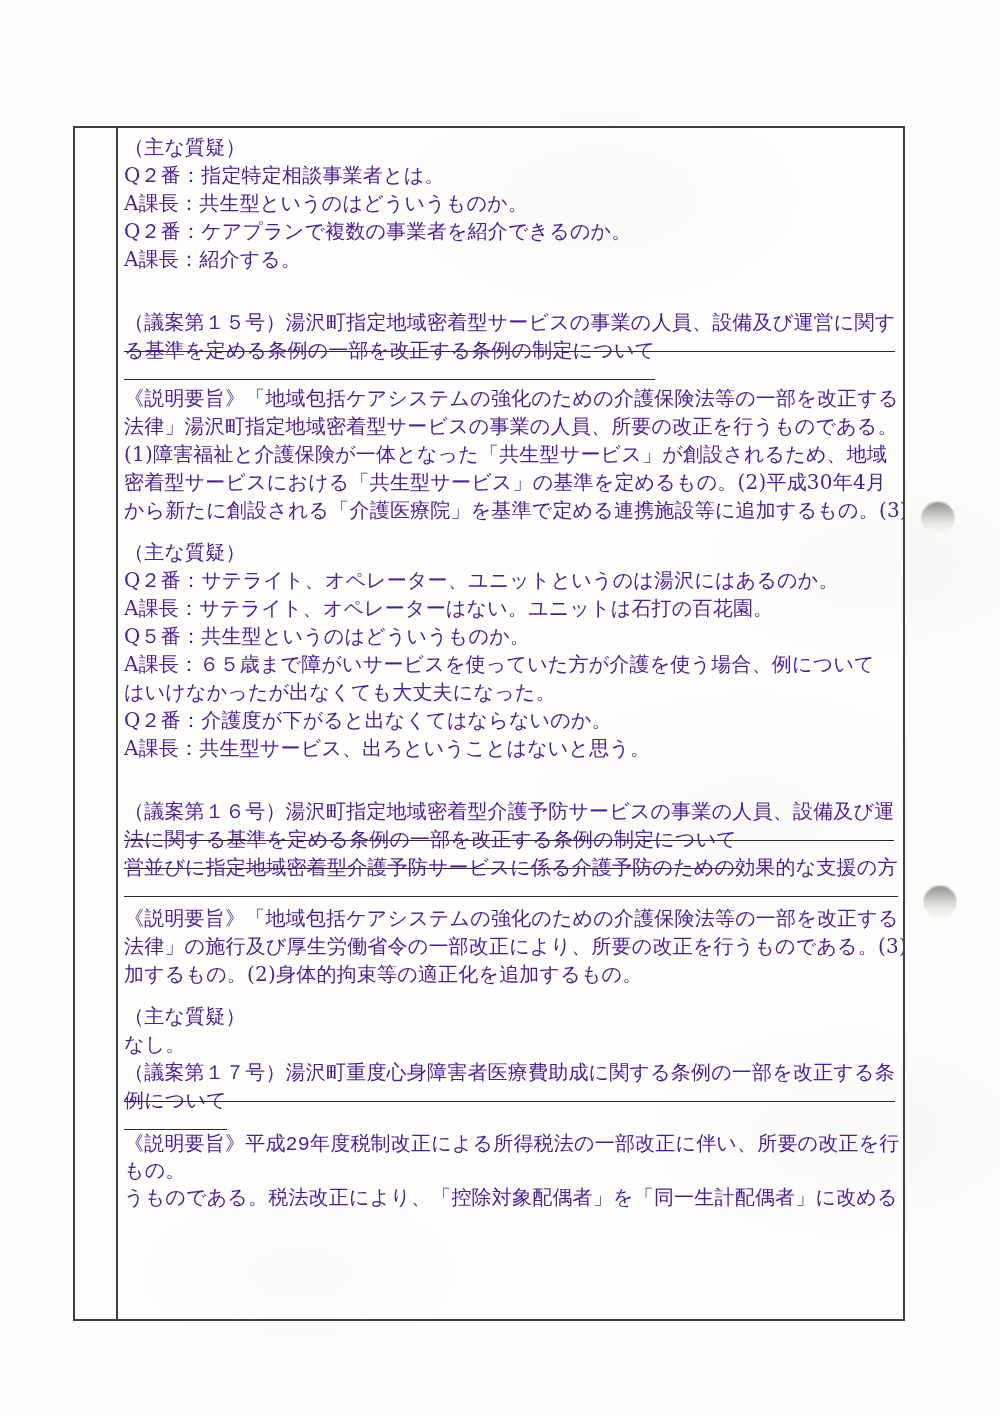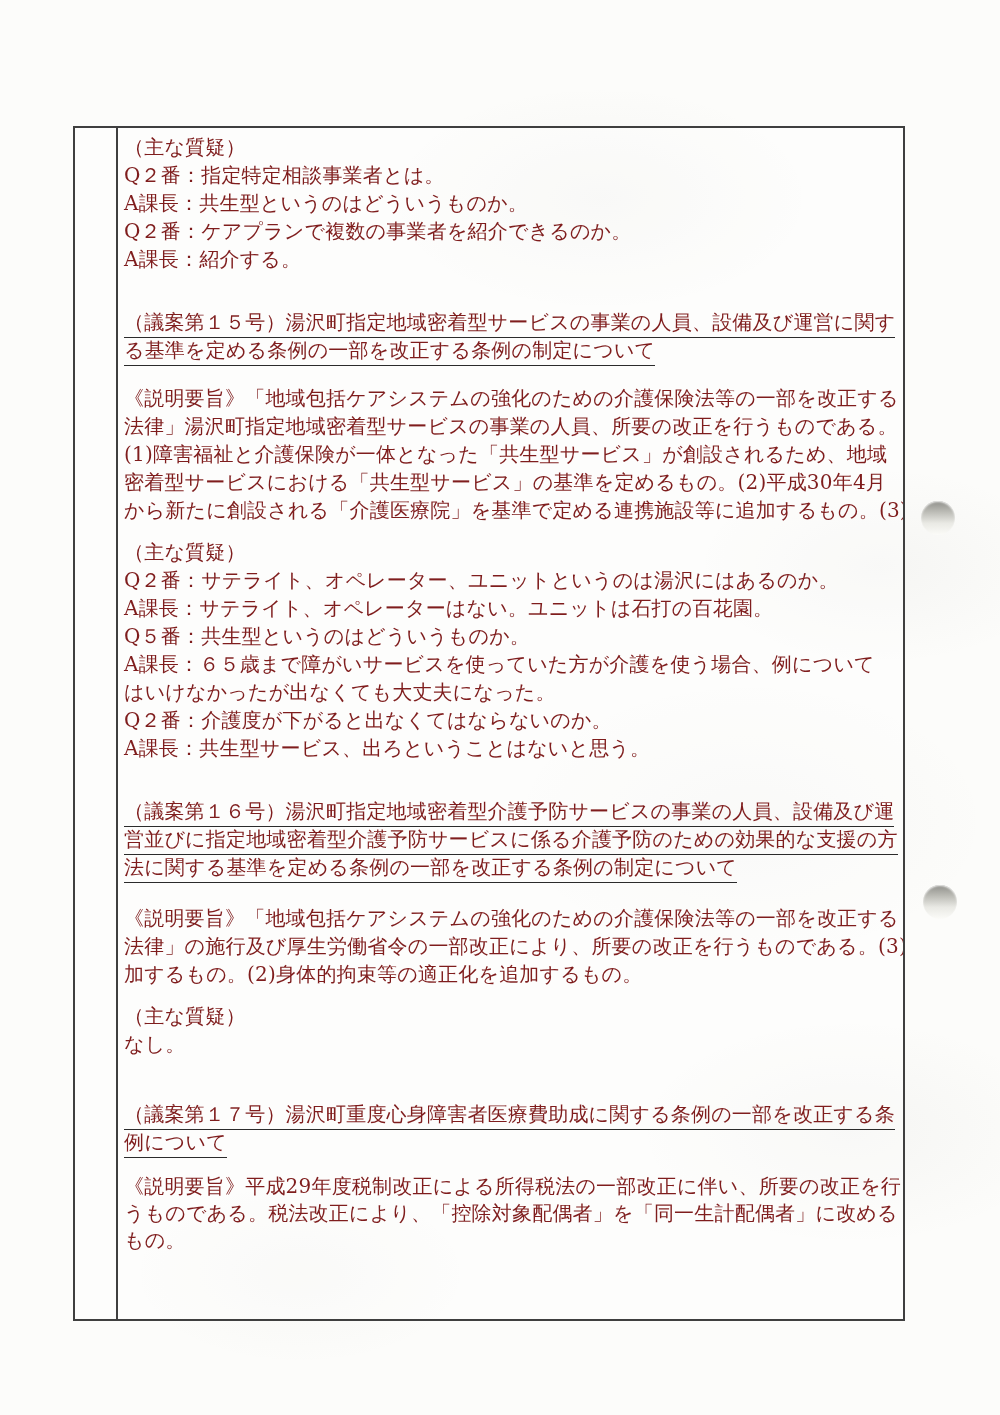--- a/index.html
+++ b/index.html
@@ -3,21 +3,21 @@
 <meta charset="utf-8">
 <style>
   html,body { margin:0; padding:0; }
   body {
     width:1000px; height:1415px;
     background:#ffffff;
     font-family:"DejaVu Serif","Liberation Serif",serif;
   }
   .sheet {
     position:relative; width:1000px; height:1415px;
-    background:#fcfcfa; overflow:hidden; color:#7f1d1d;
+    background:#fcfcfa; overflow:hidden; color:#4c1d95;
   }
   
   .sheet::before {
     content:""; position:absolute; inset:0; pointer-events:none;
     background:
       radial-gradient(300px 160px at 60% 14%, rgba(120,120,115,0.05), transparent 70%),
       radial-gradient(260px 140px at 88% 40%, rgba(120,120,115,0.05), transparent 70%),
       radial-gradient(340px 200px at 75% 58%, rgba(120,120,115,0.04), transparent 70%),
       radial-gradient(300px 160px at 85% 80%, rgba(120,120,115,0.05), transparent 70%),
       radial-gradient(240px 130px at 30% 90%, rgba(120,120,115,0.04), transparent 70%);
@@ -32,31 +32,31 @@
   }
   .content {
     position:absolute; left:43px; top:0; right:0; bottom:0;
     padding:0 6px 0 6px; overflow:hidden;
   }
   .line {
     font-size:20px; line-height:28px; white-space:nowrap;
     letter-spacing:0.2px;
   }
   .u {
-    border-bottom:1.6px solid #2b2b2b; padding-bottom:3px;
+    border-bottom:1.6px solid #2b2b2b; padding-bottom:17px;
   }
   .qa-intro   { margin-top:5px; }
   .h15        { margin-top:35px; }
   .p15        { margin-top:20px; }
   .qa15       { margin-top:14px; }
   .h16        { margin-top:35px; }
   .p16        { margin-top:23px; }
   .qa16       { margin-top:14px; }
-  .h17        { margin-top:42px; }
-  .p17        { margin-top:17px; }
+  .h17        { }
+  .p17        { margin-top:17px;font-family:Liberation Mono, monospace; }
   .p17 .line  { line-height:27px; }
   .hole {
     position:absolute; width:34px; height:34px; border-radius:50%;
     background:linear-gradient(180deg,#8f8f8a 0%,#b9b9b3 30%,#e9e9e4 65%,#fbfbf8 100%);
     box-shadow:0 1px 2px rgba(255,255,255,0.9) inset;
   }
   .hole-1 { left:921px; top:501px; }
   .hole-2 { left:923px; top:885px; }
 </style>
 </head>
@@ -96,44 +96,44 @@
         <div class="line">A課長：サテライト、オペレーターはない。ユニットは石打の百花園。</div>
         <div class="line">Q５番：共生型というのはどういうものか。</div>
         <div class="line">A課長：６５歳まで障がいサービスを使っていた方が介護を使う場合、例について</div>
         <div class="line">はいけなかったが出なくても大丈夫になった。</div>
         <div class="line">Q２番：介護度が下がると出なくてはならないのか。</div>
         <div class="line">A課長：共生型サービス、出ろということはないと思う。</div>
       </div>
 
       <div class="h16">
         <div class="line"><span class="u">（議案第１６号）湯沢町指定地域密着型介護予防サービスの事業の人員、設備及び運</span></div>
+        <div class="line"><span class="u">法に関する基準を定める条例の一部を改正する条例の制定について</span></div>
         <div class="line"><span class="u">営並びに指定地域密着型介護予防サービスに係る介護予防のための効果的な支援の方</span></div>
-        <div class="line"><span class="u">法に関する基準を定める条例の一部を改正する条例の制定について</span></div>
       </div>
 
       <div class="p16">
         <div class="line">《説明要旨》「地域包括ケアシステムの強化のための介護保険法等の一部を改正する</div>
         <div class="line">法律」の施行及び厚生労働省令の一部改正により、所要の改正を行うものである。(3)</div>
         <div class="line">加するもの。(2)身体的拘束等の適正化を追加するもの。</div>
       </div>
 
       <div class="qa16">
         <div class="line">（主な質疑）</div>
         <div class="line">なし。</div>
       </div>
 
       <div class="h17">
         <div class="line"><span class="u">（議案第１７号）湯沢町重度心身障害者医療費助成に関する条例の一部を改正する条</span></div>
         <div class="line"><span class="u">例について</span></div>
       </div>
 
       <div class="p17">
         <div class="line">《説明要旨》平成29年度税制改正による所得税法の一部改正に伴い、所要の改正を行</div>
+        <div class="line">もの。</div>
         <div class="line">うものである。税法改正により、「控除対象配偶者」を「同一生計配偶者」に改める</div>
-        <div class="line">もの。</div>
       </div>
 
     </div>
   </div>
 
   <div class="hole hole-1"></div>
   <div class="hole hole-2"></div>
 
 </div>
 

